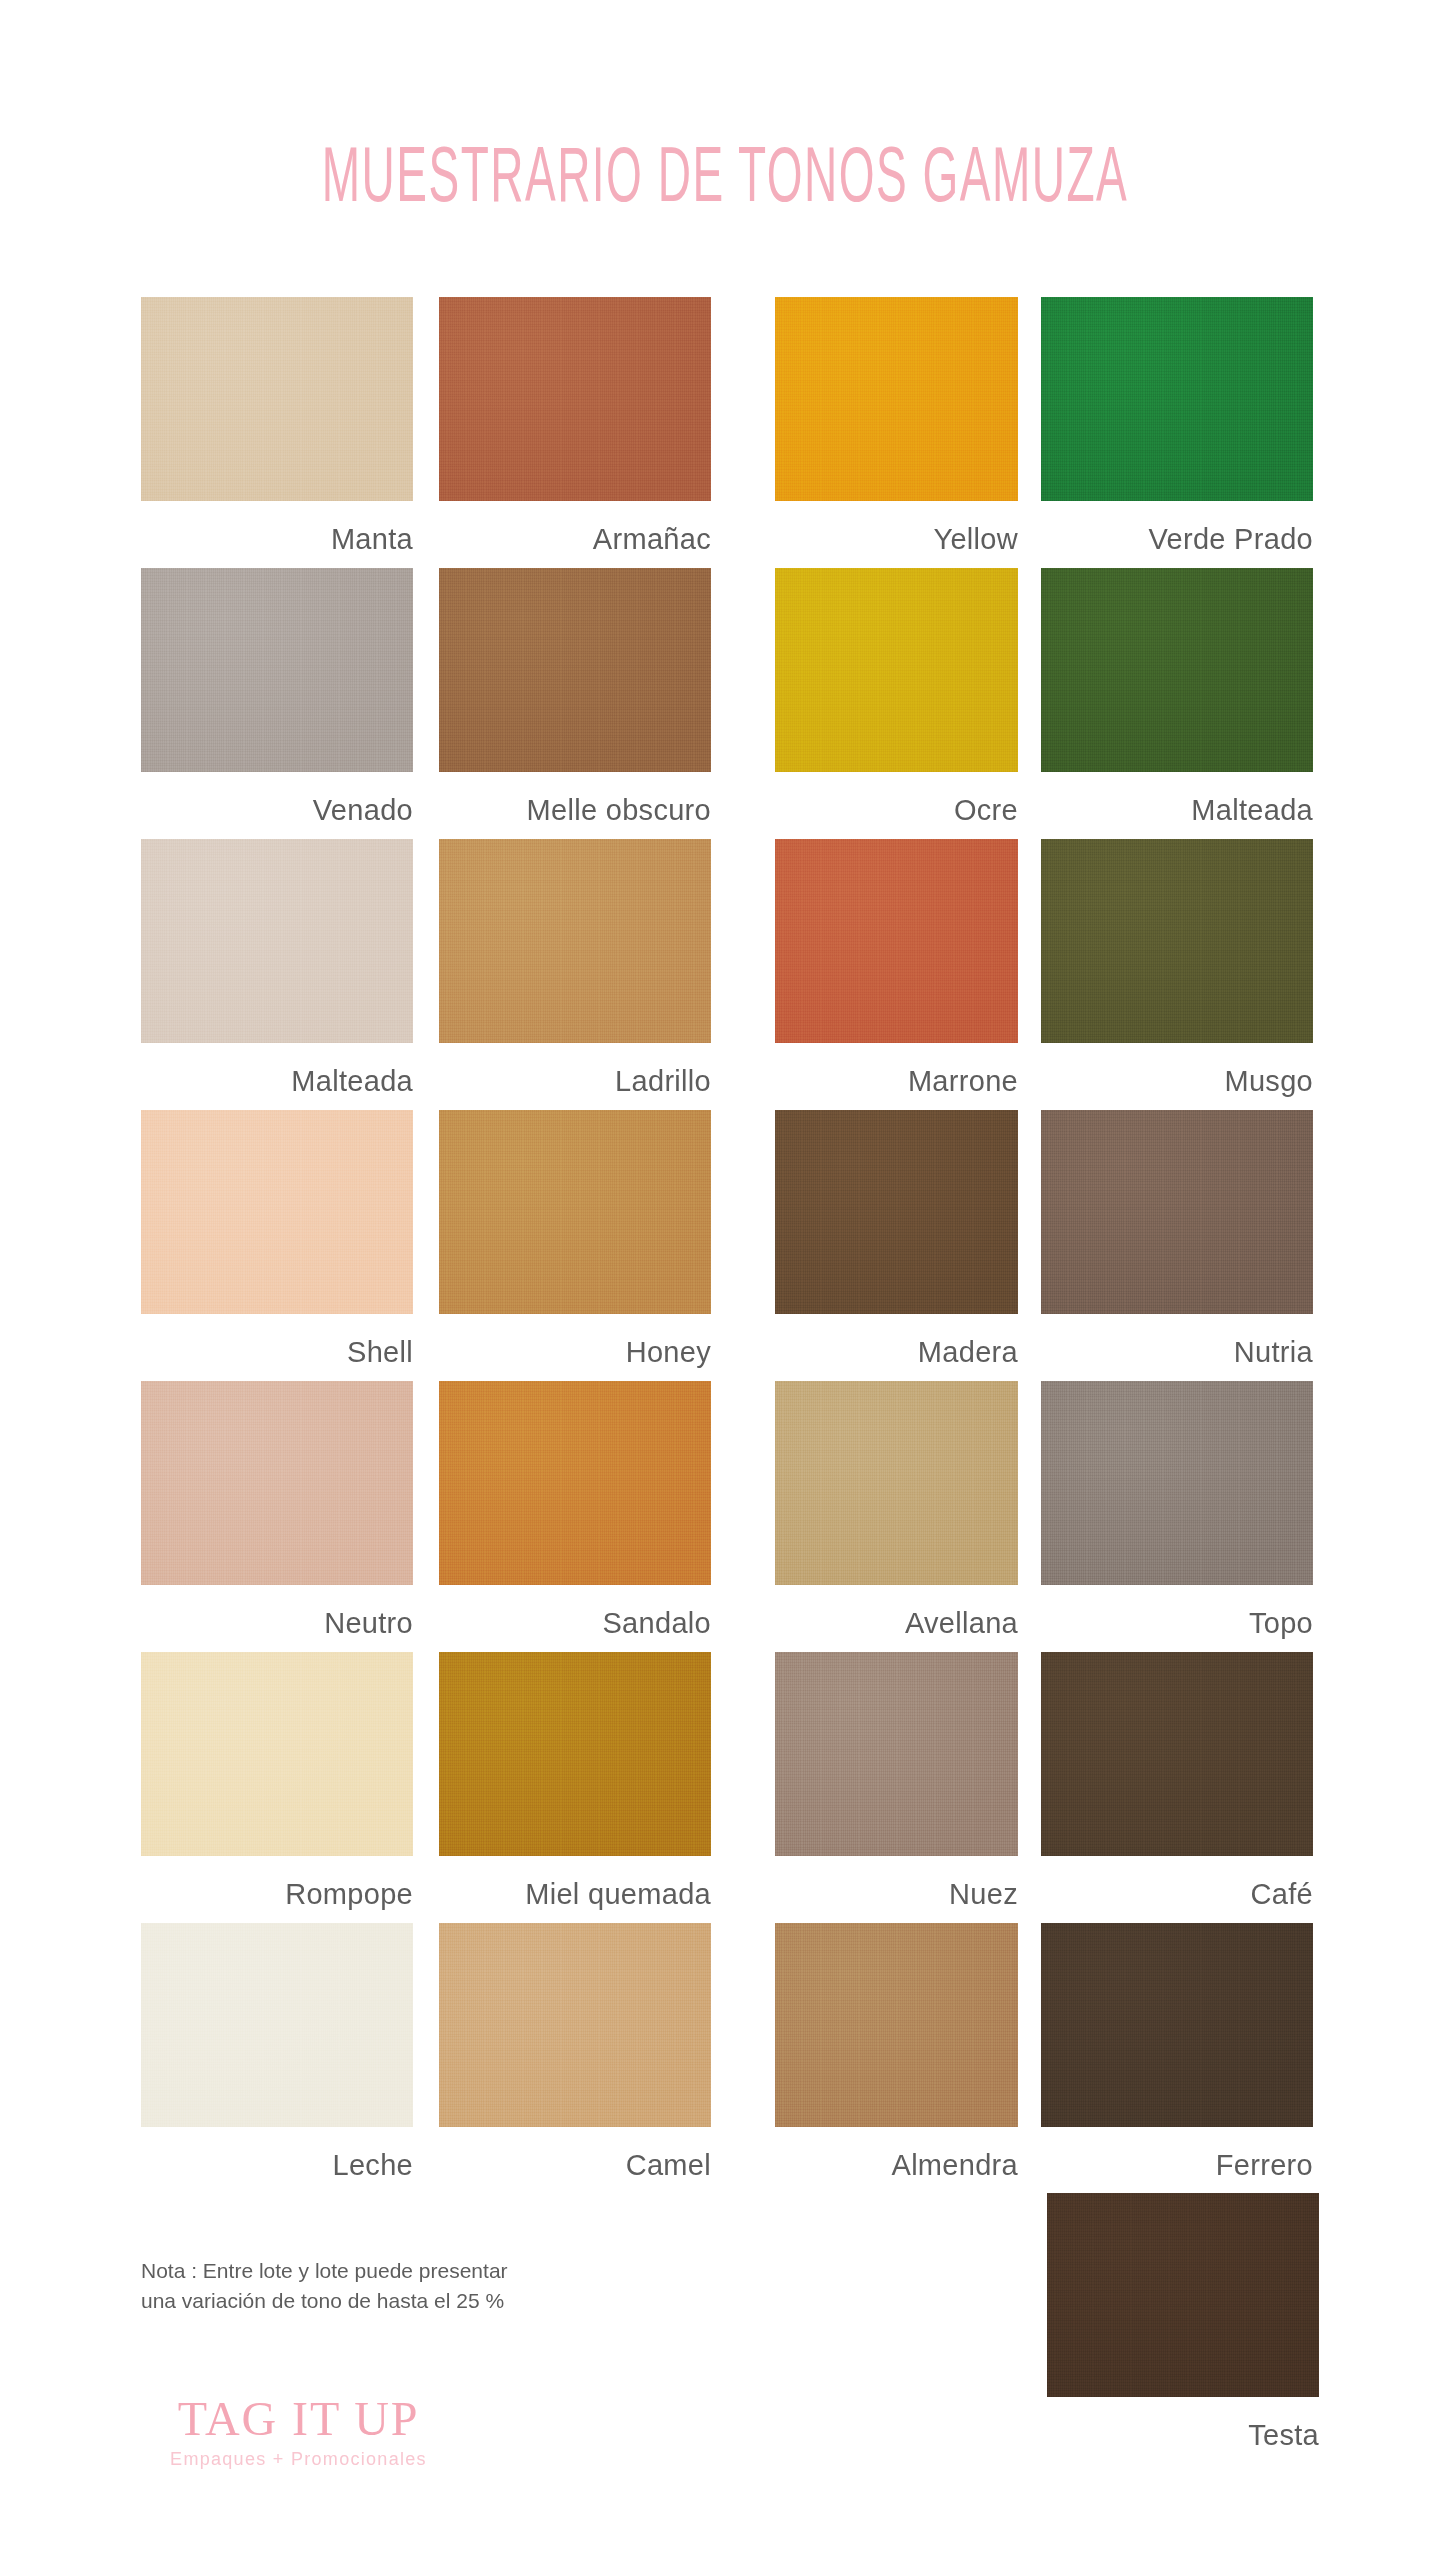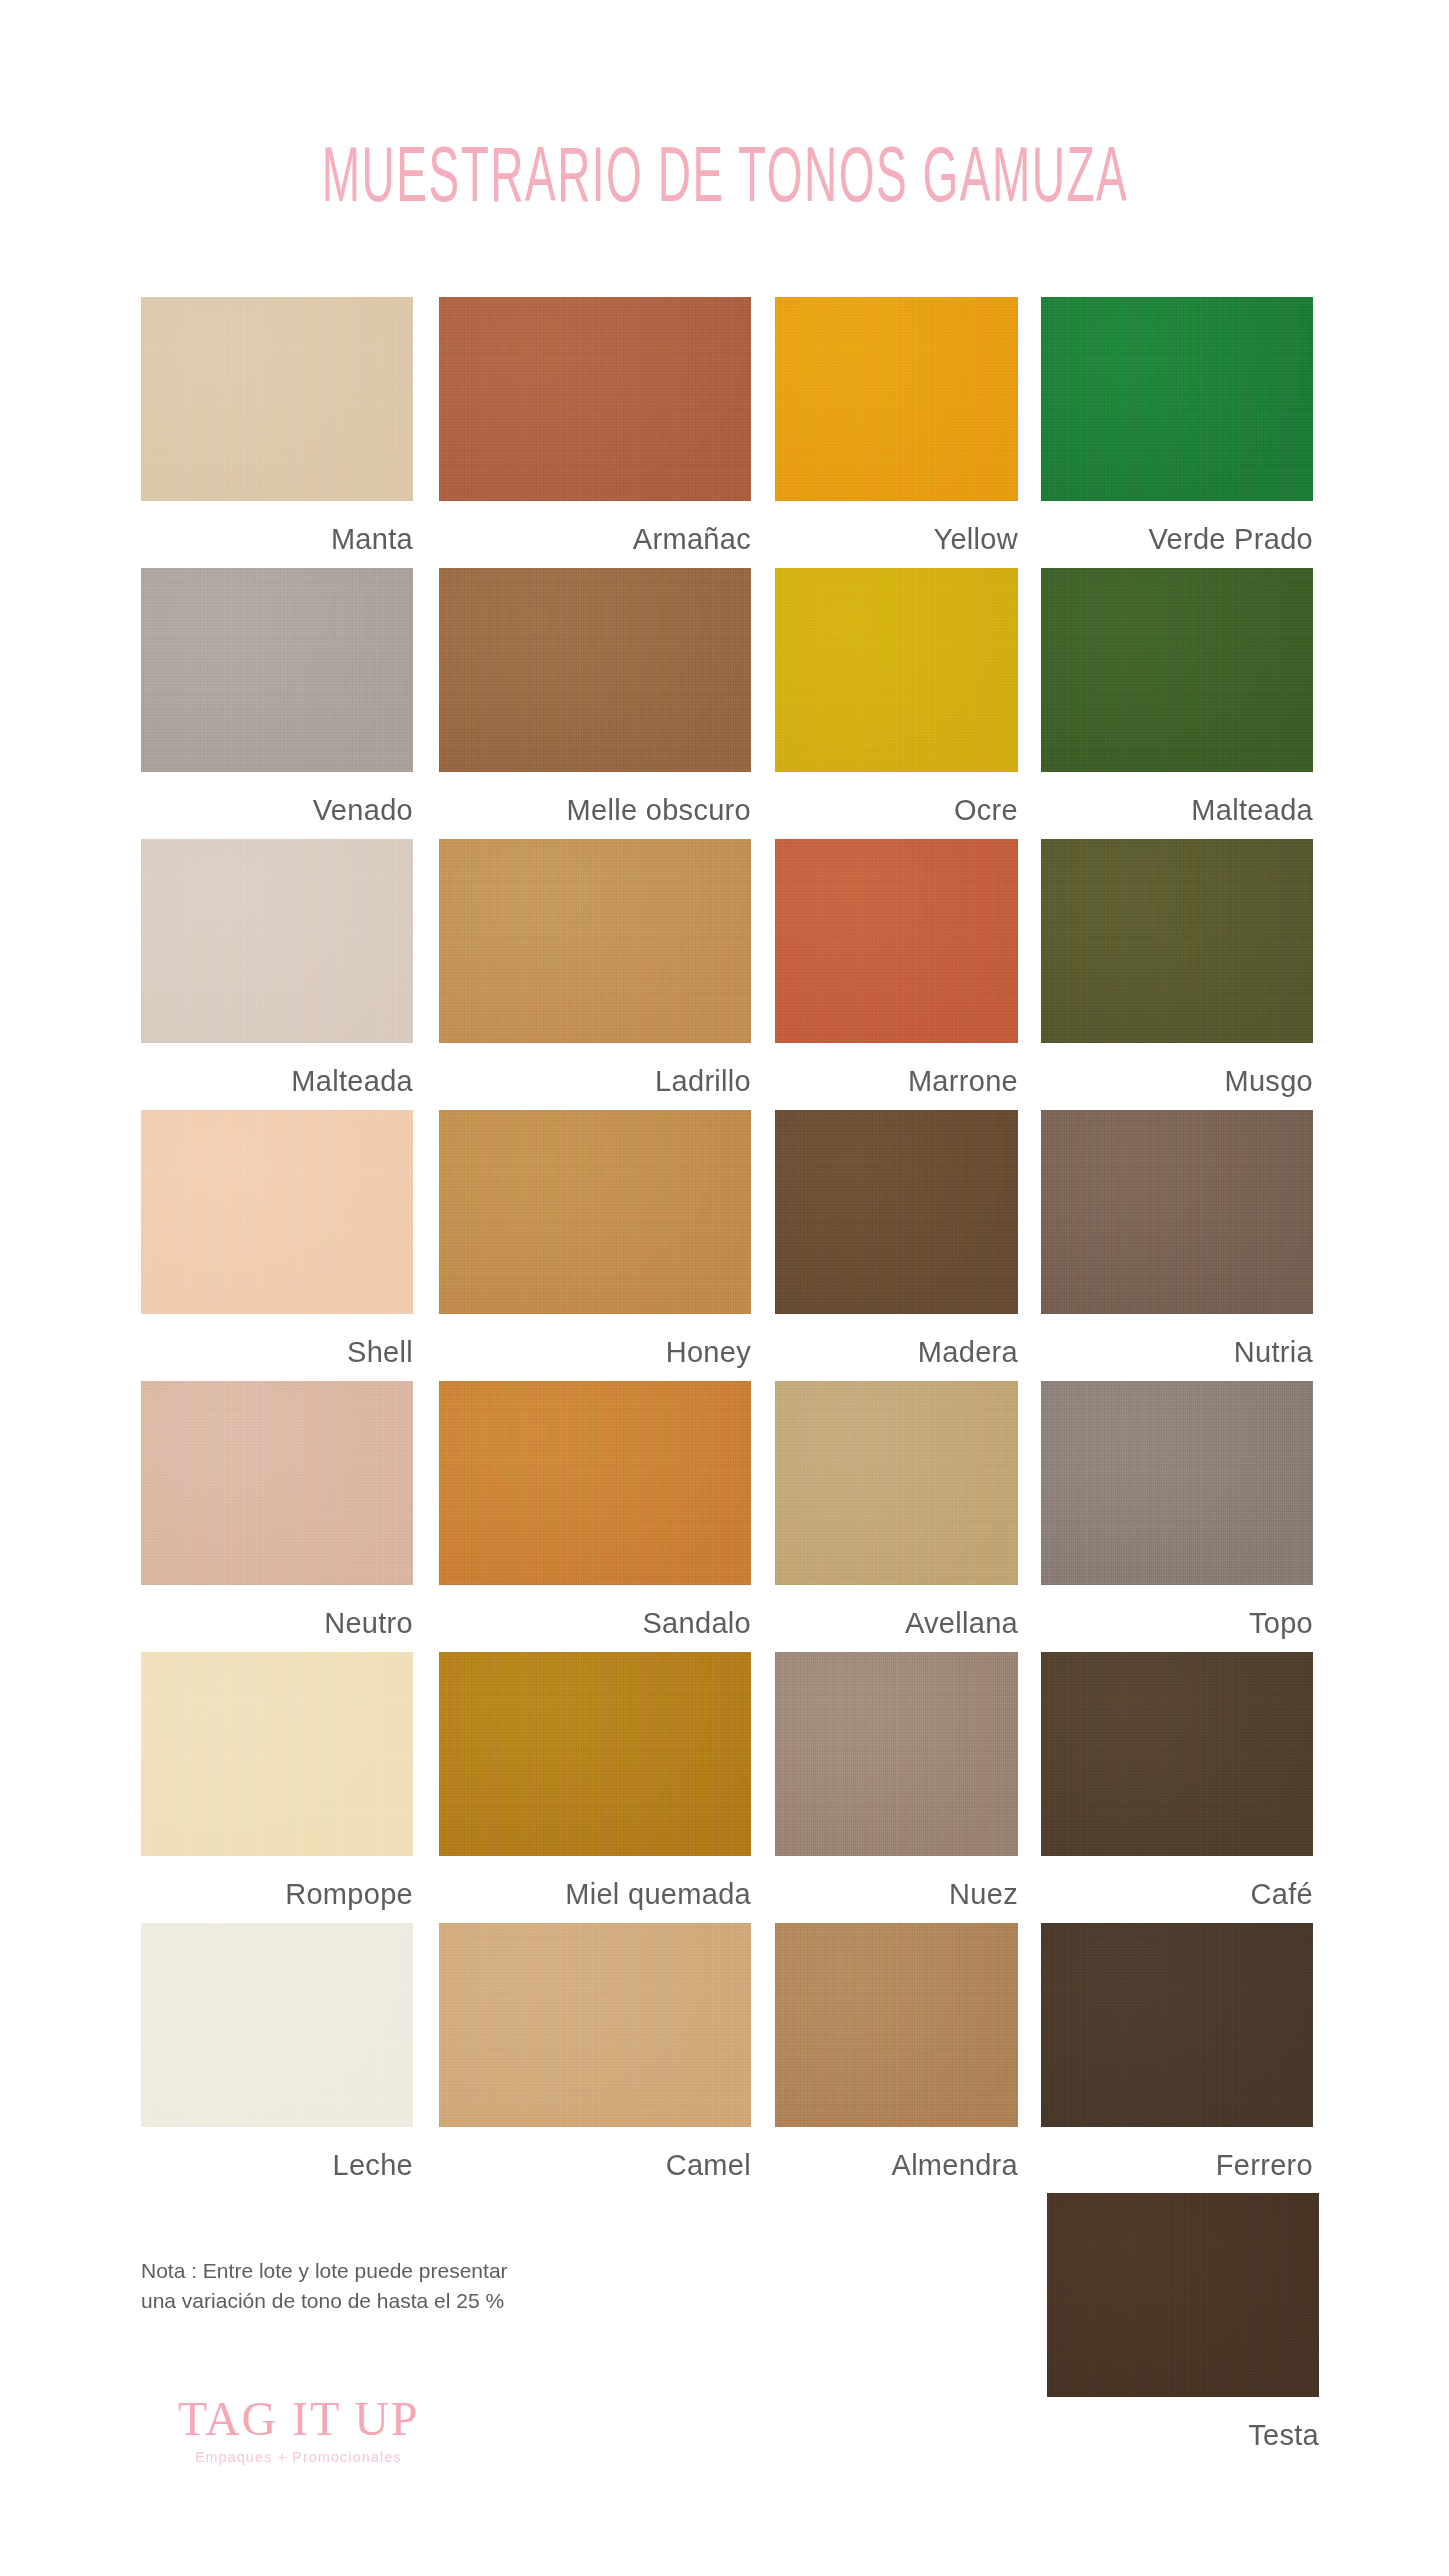--- a/index.html
+++ b/index.html
@@ -48,21 +48,21 @@
   .row {
     position: relative;
     height: 271px;
   }
   .cell {
     position: absolute;
     top: 0;
     width: 272px;
   }
   .cell.c0 { left: 0px;   width: 272px; }
-  .cell.c1 { left: 298px; width: 312px; }
+  .cell.c1 { left: 298px; width: 272px; }
   .cell.c2 { left: 634px; width: 243px; }
   .cell.c3 { left: 900px; width: 272px; }
 
   .swatch {
     position: relative;
     width: 100%;
     height: 204px;
     background-repeat: repeat;
     background-size: 3.7px 3.7px, 6.5px 6.5px, 100% 100%;
     box-shadow: inset 0 0 0 0 rgba(0,0,0,0);
@@ -122,21 +122,21 @@
     font-family: "Liberation Serif", serif;
     font-size: 48px;
     color: #f4a7b5;
     letter-spacing: 1.9px;
     line-height: 1;
     margin-top: 20px;
   }
   .logo-sub {
     margin-top: 5.6px;
     font-family: "Liberation Sans", sans-serif;
-    font-size: 14px;
+    font-size: 18px;
     color: #f8c6d0;
     letter-spacing: 1.3px;
   }
 </style>
 </head>
 <body>
 
 <div class="page">
 
   <div class="title" style="color: rgb(244, 174, 188);">MUESTRARIO DE TONOS GAMUZA</div>

